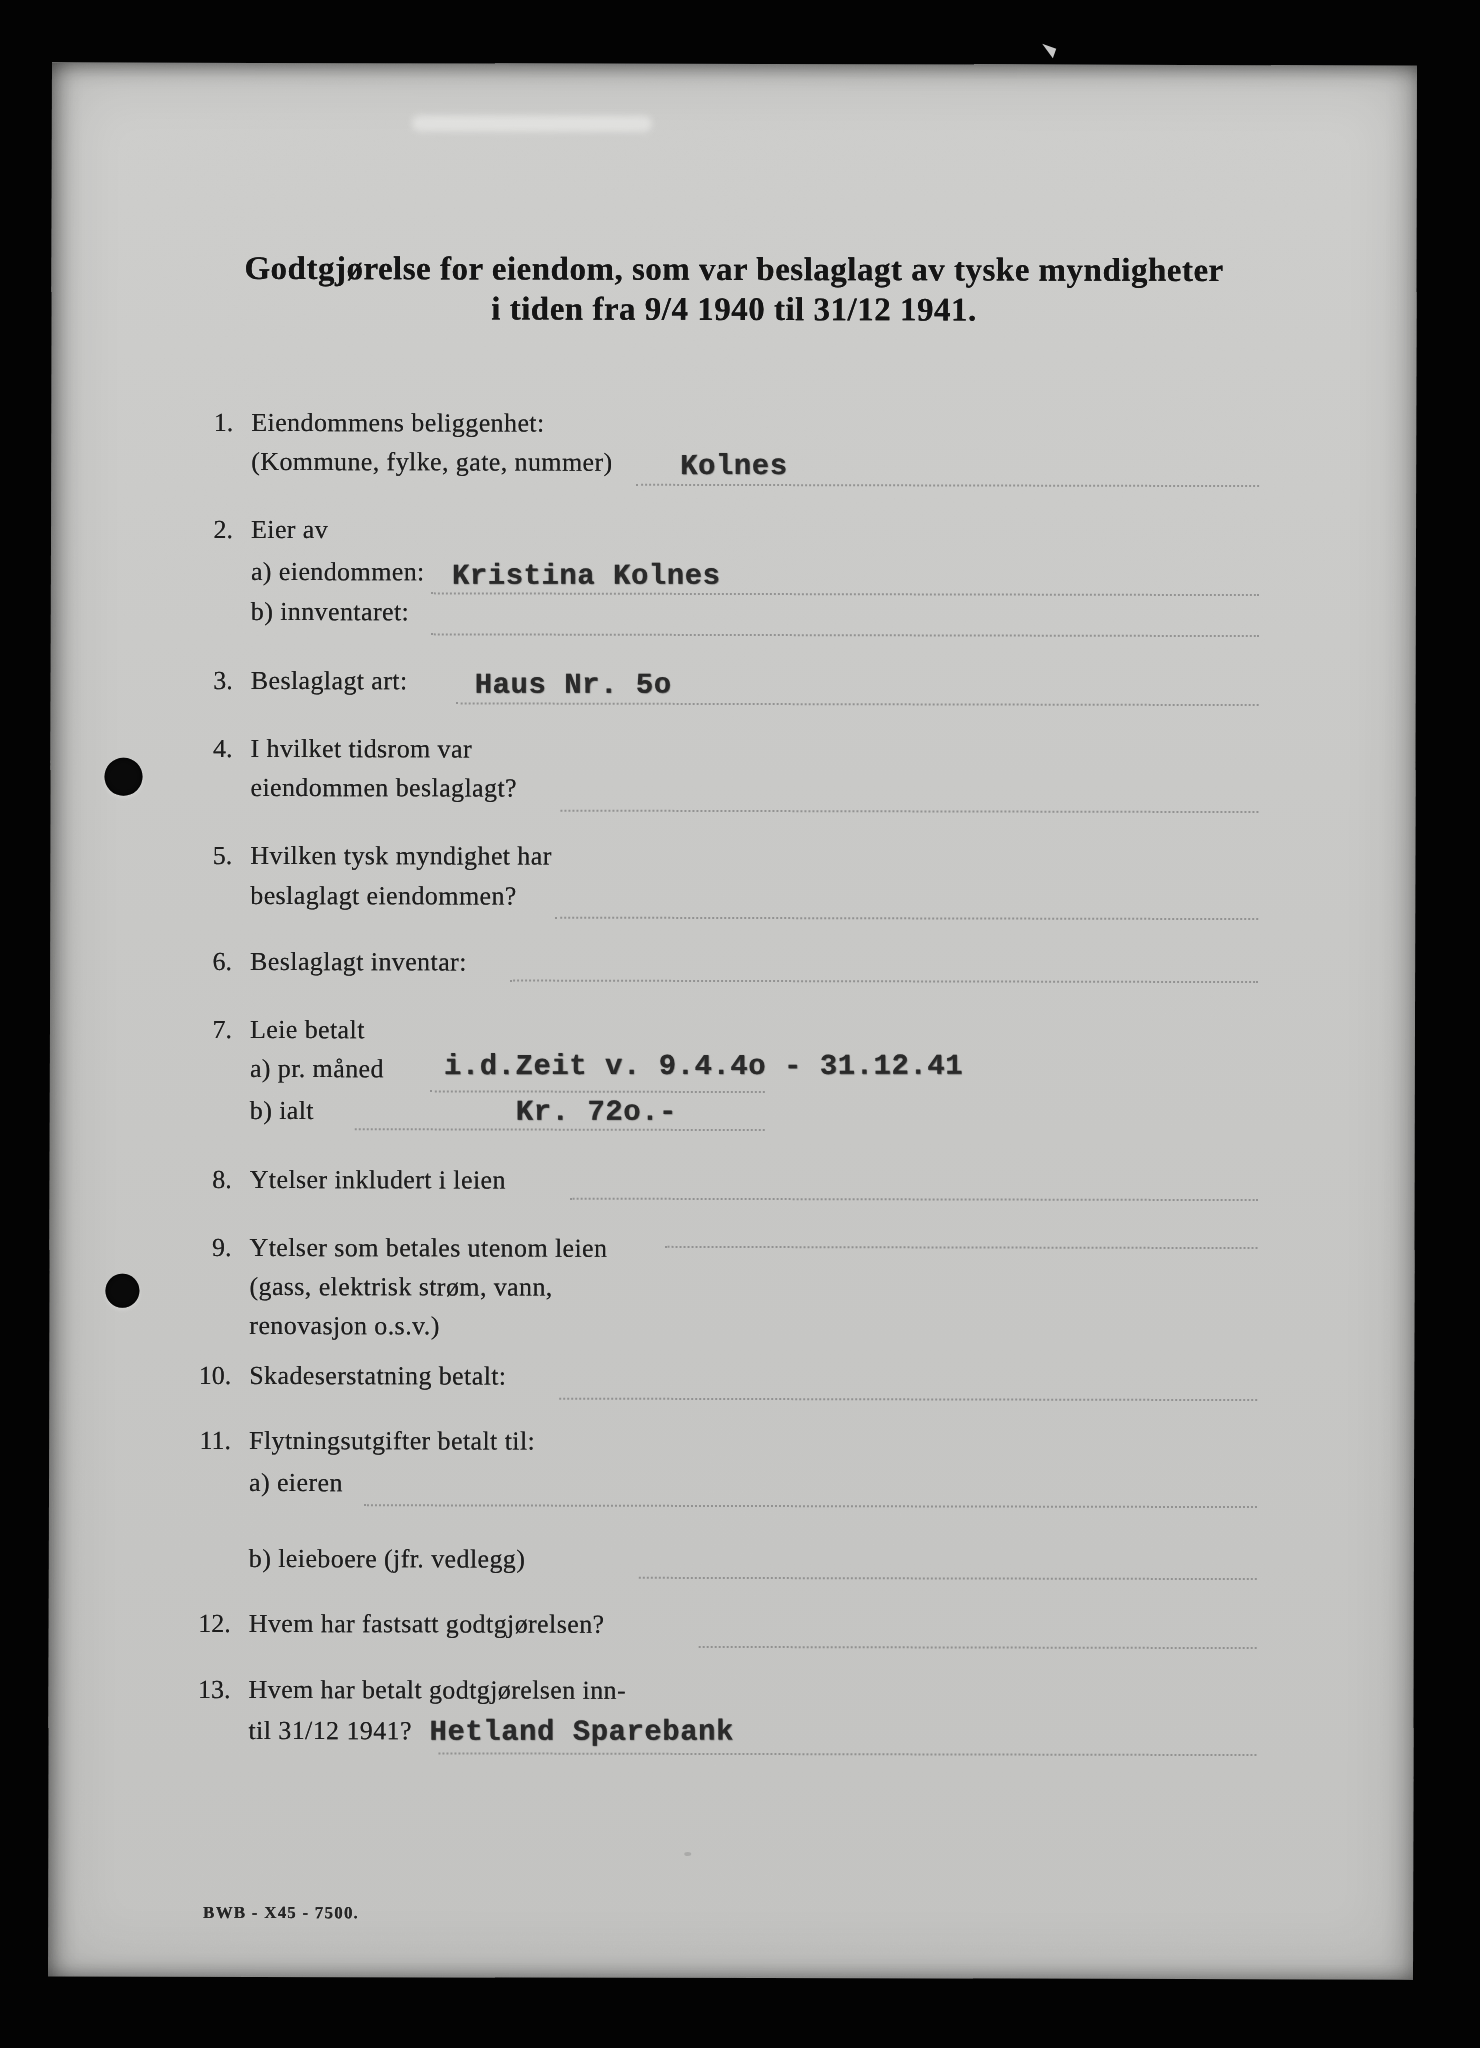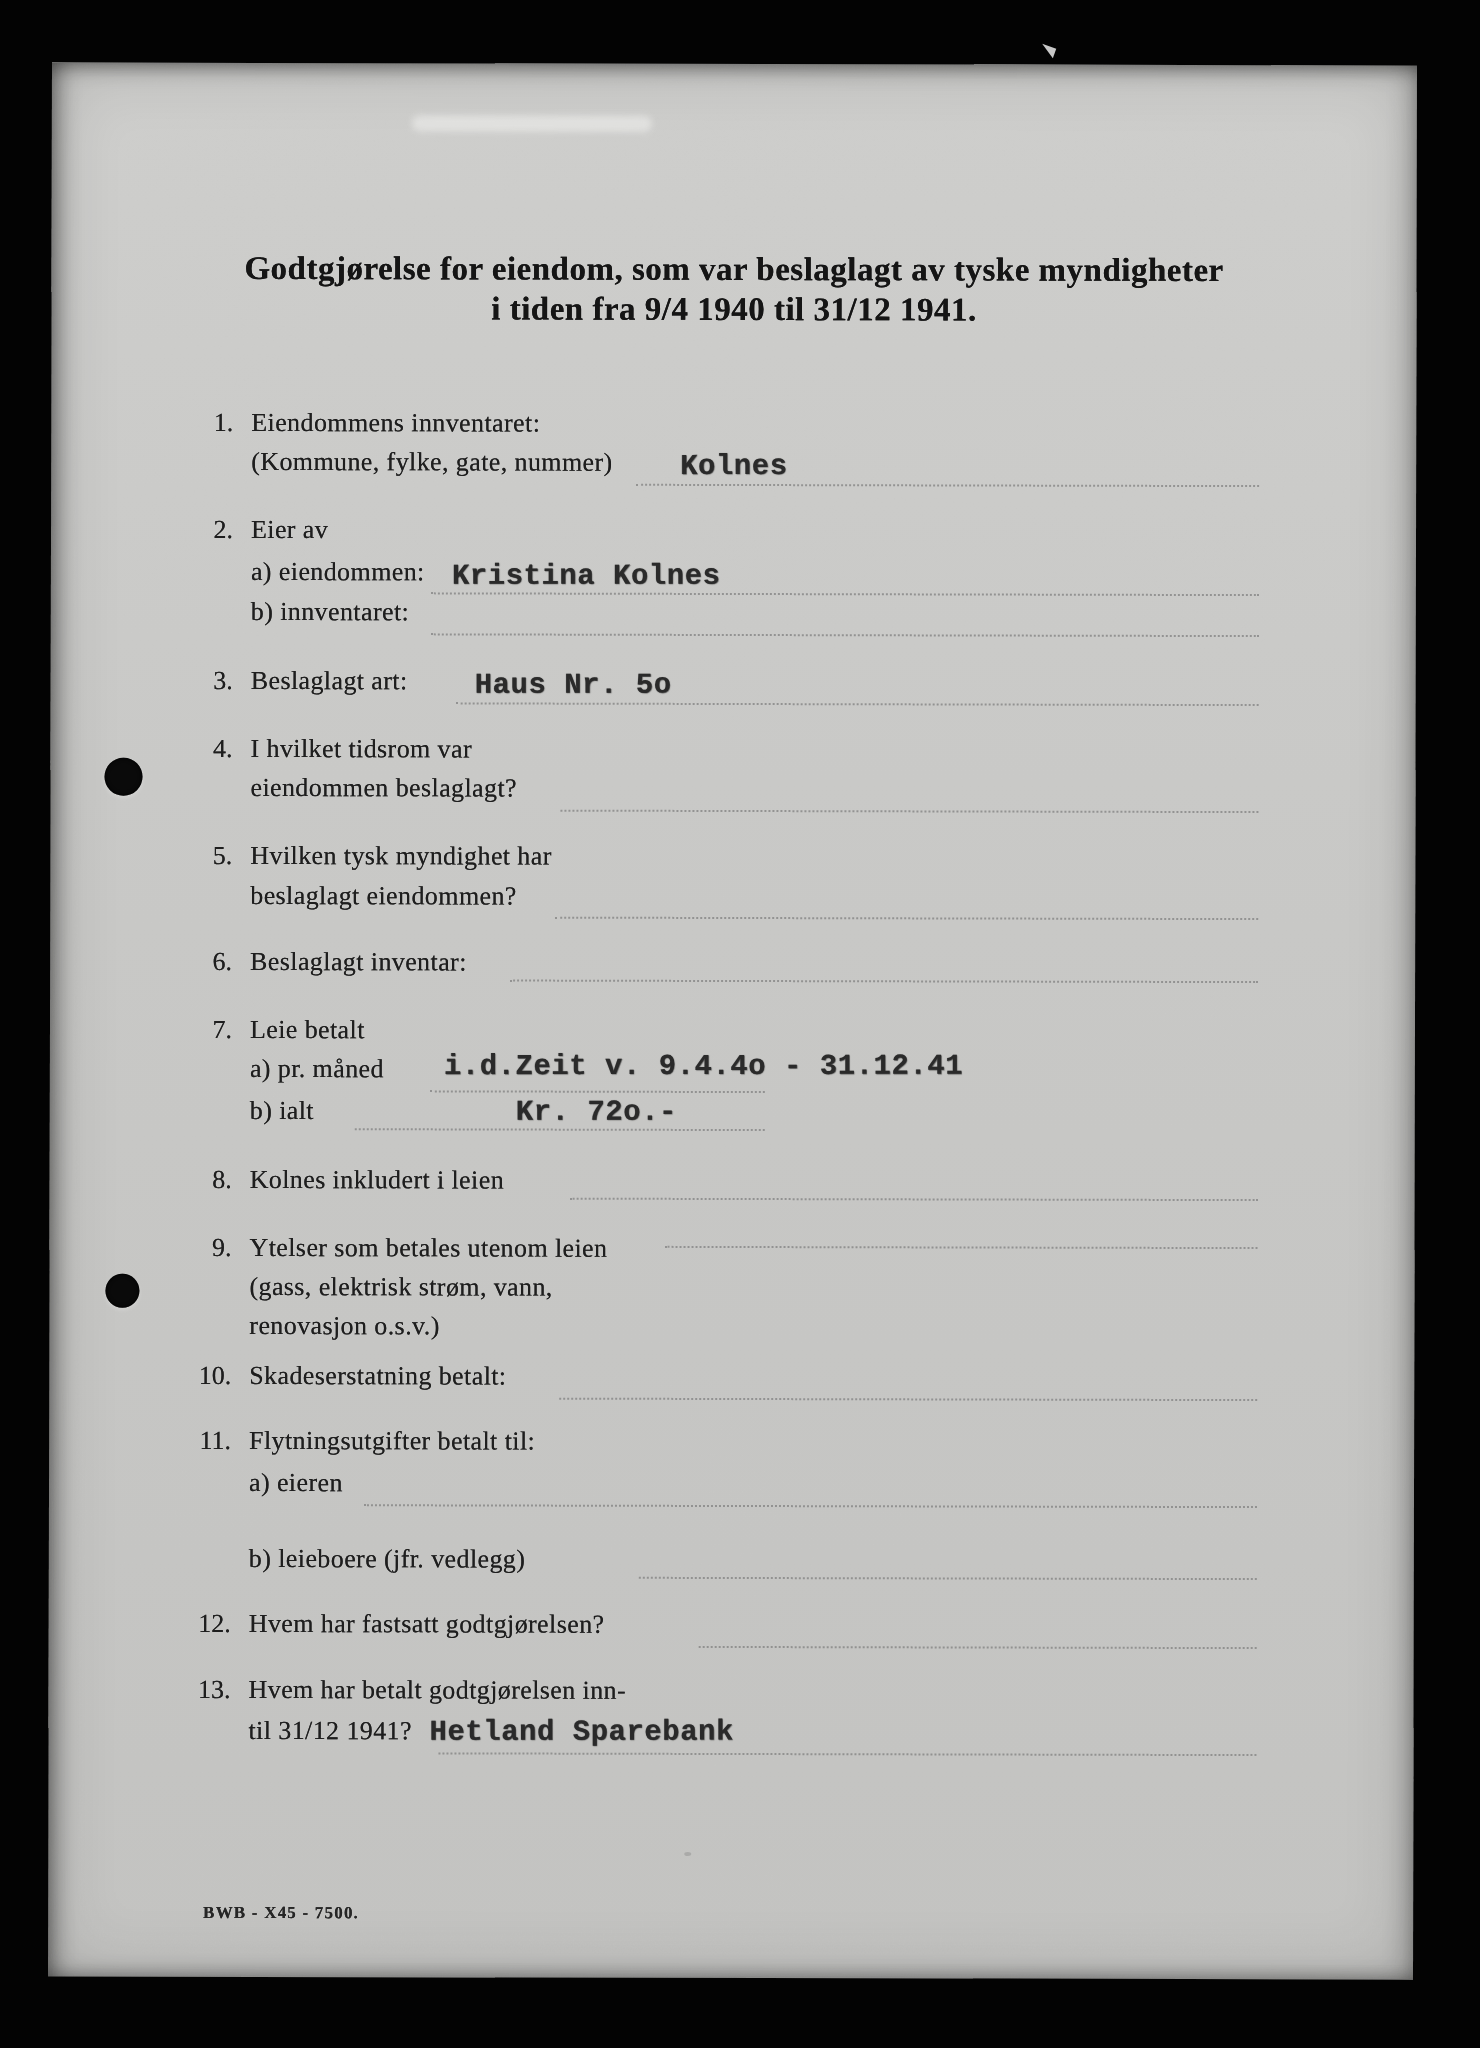--- a/index.html
+++ b/index.html
@@ -56,21 +56,21 @@
     <div class="smudge" style="left:360px;top:52px;width:240px;height:16px;"></div>
     <div class="speck" style="left:636px;top:1788px;width:7px;height:4px;"></div>
 
     <div class="hole" style="left:54px;top:695px;width:38px;height:38px;"></div>
     <div class="hole" style="left:56px;top:1211px;width:34px;height:34px;"></div>
 
     <div class="title" style="top:187px;">Godtgjørelse for eiendom, som var beslaglagt av tyske myndigheter</div>
     <div class="title" style="top:227px;">i tiden fra 9/4 1940 til 31/12 1941.</div>
 
     <div class="num" style="left:110px;top:345px;">1.</div>
-    <div class="lbl" style="top:345px;">Eiendommens innventaret:</div>
+    <div class="lbl" style="top:345px;">Eiendommens beliggenhet:</div>
     <div class="lbl" style="top:384px;">(Kommune, fylke, gate, nummer)</div>
     <div class="typed" style="left:629px;top:386px;">Kolnes</div>
     <div class="dots" style="left:585px;top:417px;width:623px;"></div>
 
     <div class="num" style="left:110px;top:452px;">2.</div>
     <div class="lbl" style="top:452px;">Eier av</div>
     <div class="lbl" style="top:494px;">a) eiendommen:</div>
     <div class="typed" style="left:401px;top:496px;">Kristina Kolnes</div>
     <div class="dots" style="left:380px;top:526px;width:828px;"></div>
     <div class="lbl" style="top:534px;">b) innventaret:</div>
@@ -98,21 +98,21 @@
     <div class="num" style="left:110px;top:952px;">7.</div>
     <div class="lbl" style="top:952px;">Leie betalt</div>
     <div class="lbl" style="top:991px;">a) pr. måned</div>
     <div class="typed" style="left:394px;top:986px;text-align:right;">i.d.Zeit v. 9.4.4o - 31.12.41</div>
     <div class="dots" style="left:380px;top:1024px;width:335px;"></div>
     <div class="lbl" style="top:1033px;">b) ialt</div>
     <div class="typed" style="left:466px;top:1032px;">Kr. 72o.-</div>
     <div class="dots" style="left:305px;top:1062px;width:410px;"></div>
 
     <div class="num" style="left:110px;top:1102px;">8.</div>
-    <div class="lbl" style="top:1102px;">Kolnes inkludert i leien</div>
+    <div class="lbl" style="top:1102px;">Ytelser inkludert i leien</div>
     <div class="dots" style="left:520px;top:1131px;width:688px;"></div>
 
     <div class="num" style="left:110px;top:1170px;">9.</div>
     <div class="lbl" style="top:1170px;">Ytelser som betales utenom leien</div>
     <div class="dots" style="left:615px;top:1179px;width:593px;"></div>
     <div class="lbl" style="top:1209px;">(gass, elektrisk strøm, vann,</div>
     <div class="lbl" style="top:1248px;">renovasjon o.s.v.)</div>
 
     <div class="num" style="left:110px;top:1298px;">10.</div>
     <div class="lbl" style="top:1298px;">Skadeserstatning betalt:</div>

